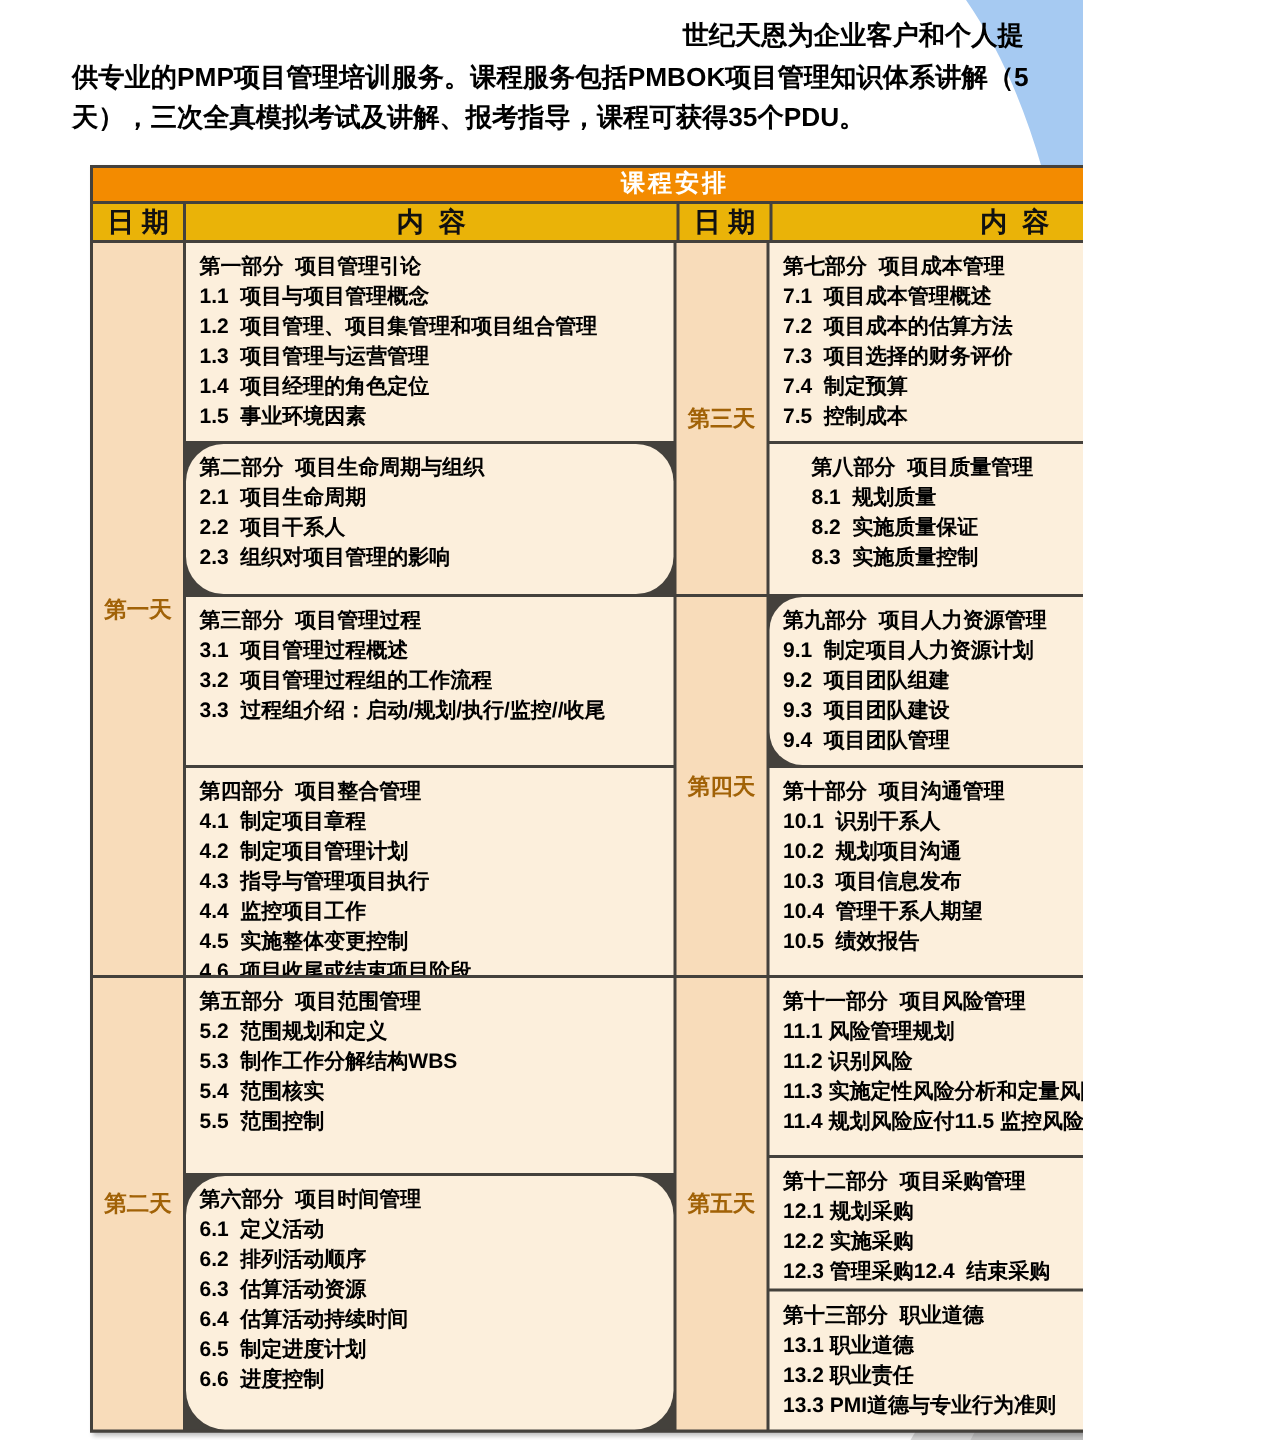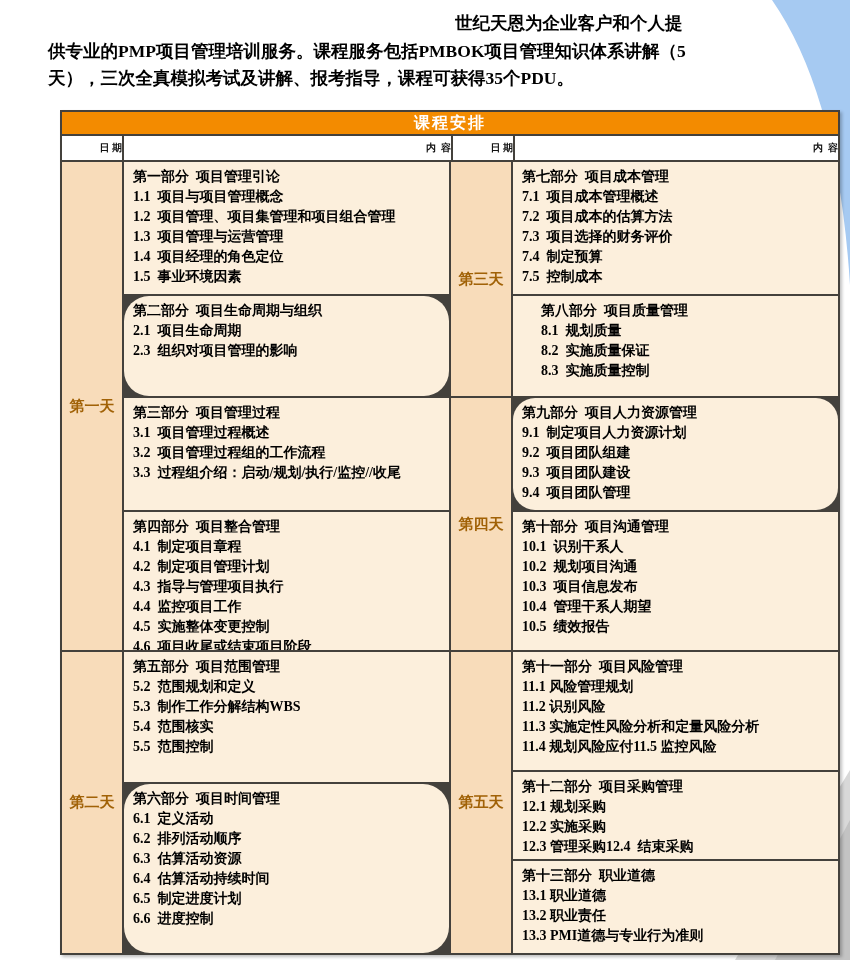--- a/index.html
+++ b/index.html
@@ -1,18 +1,18 @@
 <!DOCTYPE html>
 <html><head>
 <meta charset="utf-8">
 <style>
   html,body { margin:0; padding:0; }
   .page {
-    position:relative; width:850px; height:960px; background:#ffffff;
-    overflow:hidden; font-family:Liberation Serif, serif; color:#000;
+    position:relative; width:722px; height:960px; background:#ffffff;
+    overflow:hidden; font-family:Liberation Sans, sans-serif; color:#000;
   }
   .decor { position:absolute; pointer-events:none; }
   .decor.top-right { top:0; right:0; }
   .decor.bottom-right { bottom:0; right:0; }
 
   .intro {
     position:absolute; top:10px; left:48px; width:760px;
     font-size:17.5px; font-weight:bold; line-height:27.5px; color:#000;
     white-space:nowrap;
   }
@@ -28,22 +28,22 @@
   .tbl-title {
     background:#F38B00; color:#ffffff; font-weight:bold; font-size:16px;
     text-align:center; height:22px; line-height:22px; letter-spacing:2px;
     flex:0 0 22px;
   }
   .tbl-head {
     display:grid; grid-template-columns:60px 327px 60px 1fr; gap:2px;
     flex:0 0 24px;
   }
   .head-cell {
-    background:#ffffff; font-weight:bold; font-size:10px; color:#111;
-    text-align:right; line-height:24px; white-space:pre;
+    background:#eab308; font-weight:bold; font-size:18px; color:#111;
+    text-align:center; line-height:24px; white-space:pre;
   }
   .tbl-body { flex:1; display:flex; gap:2px; }
   .group {
     flex:1 1 0; display:grid; grid-template-columns:60px 1fr; gap:2px;
   }
   .day-cell {
     background:#F8DCBA; display:flex; align-items:center; justify-content:center;
     font-weight:bold; font-size:15px; color:#a16207;
   }
   .block {
@@ -88,20 +88,21 @@
             <div class="bt">第一部分  项目管理引论</div>
             <div class="bi">1.1  项目与项目管理概念</div>
             <div class="bi">1.2  项目管理、项目集管理和项目组合管理</div>
             <div class="bi">1.3  项目管理与运营管理</div>
             <div class="bi">1.4  项目经理的角色定位</div>
             <div class="bi">1.5  事业环境因素</div>
           </div>
           <div class="block" style="grid-area: 2 / 2; border-radius: 25px;">
             <div class="bt">第二部分  项目生命周期与组织</div>
             <div class="bi">2.1  项目生命周期</div>
+            <div class="bi">2.2  项目干系人</div>
             <div class="bi">2.3  组织对项目管理的影响</div>
           </div>
           <div class="block" style="grid-area: 3 / 2;">
             <div class="bt">第三部分  项目管理过程</div>
             <div class="bi">3.1  项目管理过程概述</div>
             <div class="bi">3.2  项目管理过程组的工作流程</div>
             <div class="bi">3.3  过程组介绍：启动/规划/执行/监控//收尾</div>
           </div>
           <div class="block" style="grid-area: 4 / 2;">
             <div class="bt">第四部分  项目整合管理</div>

